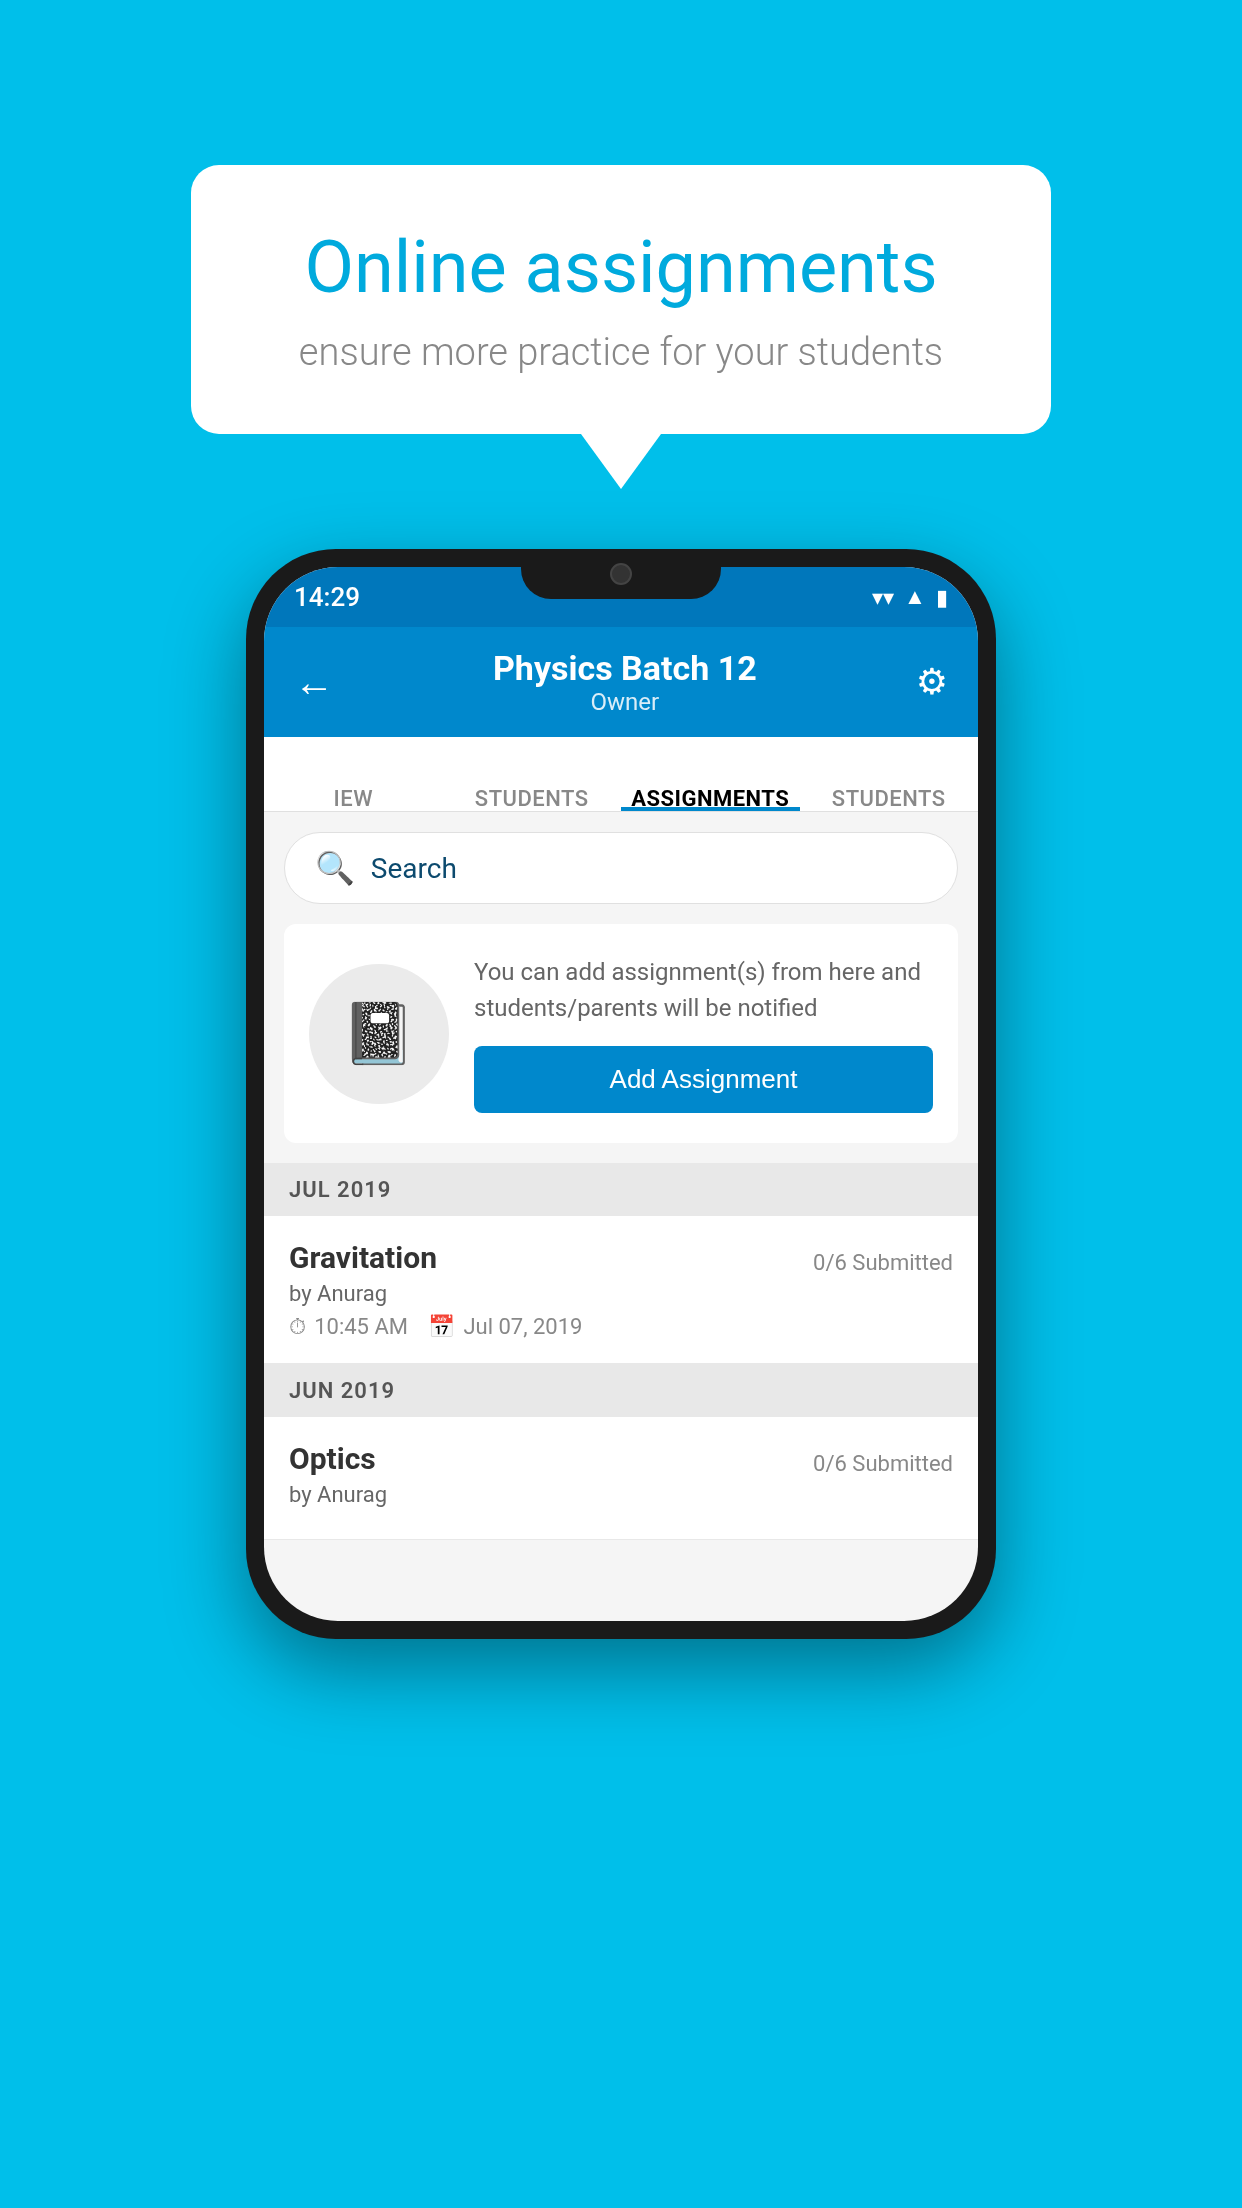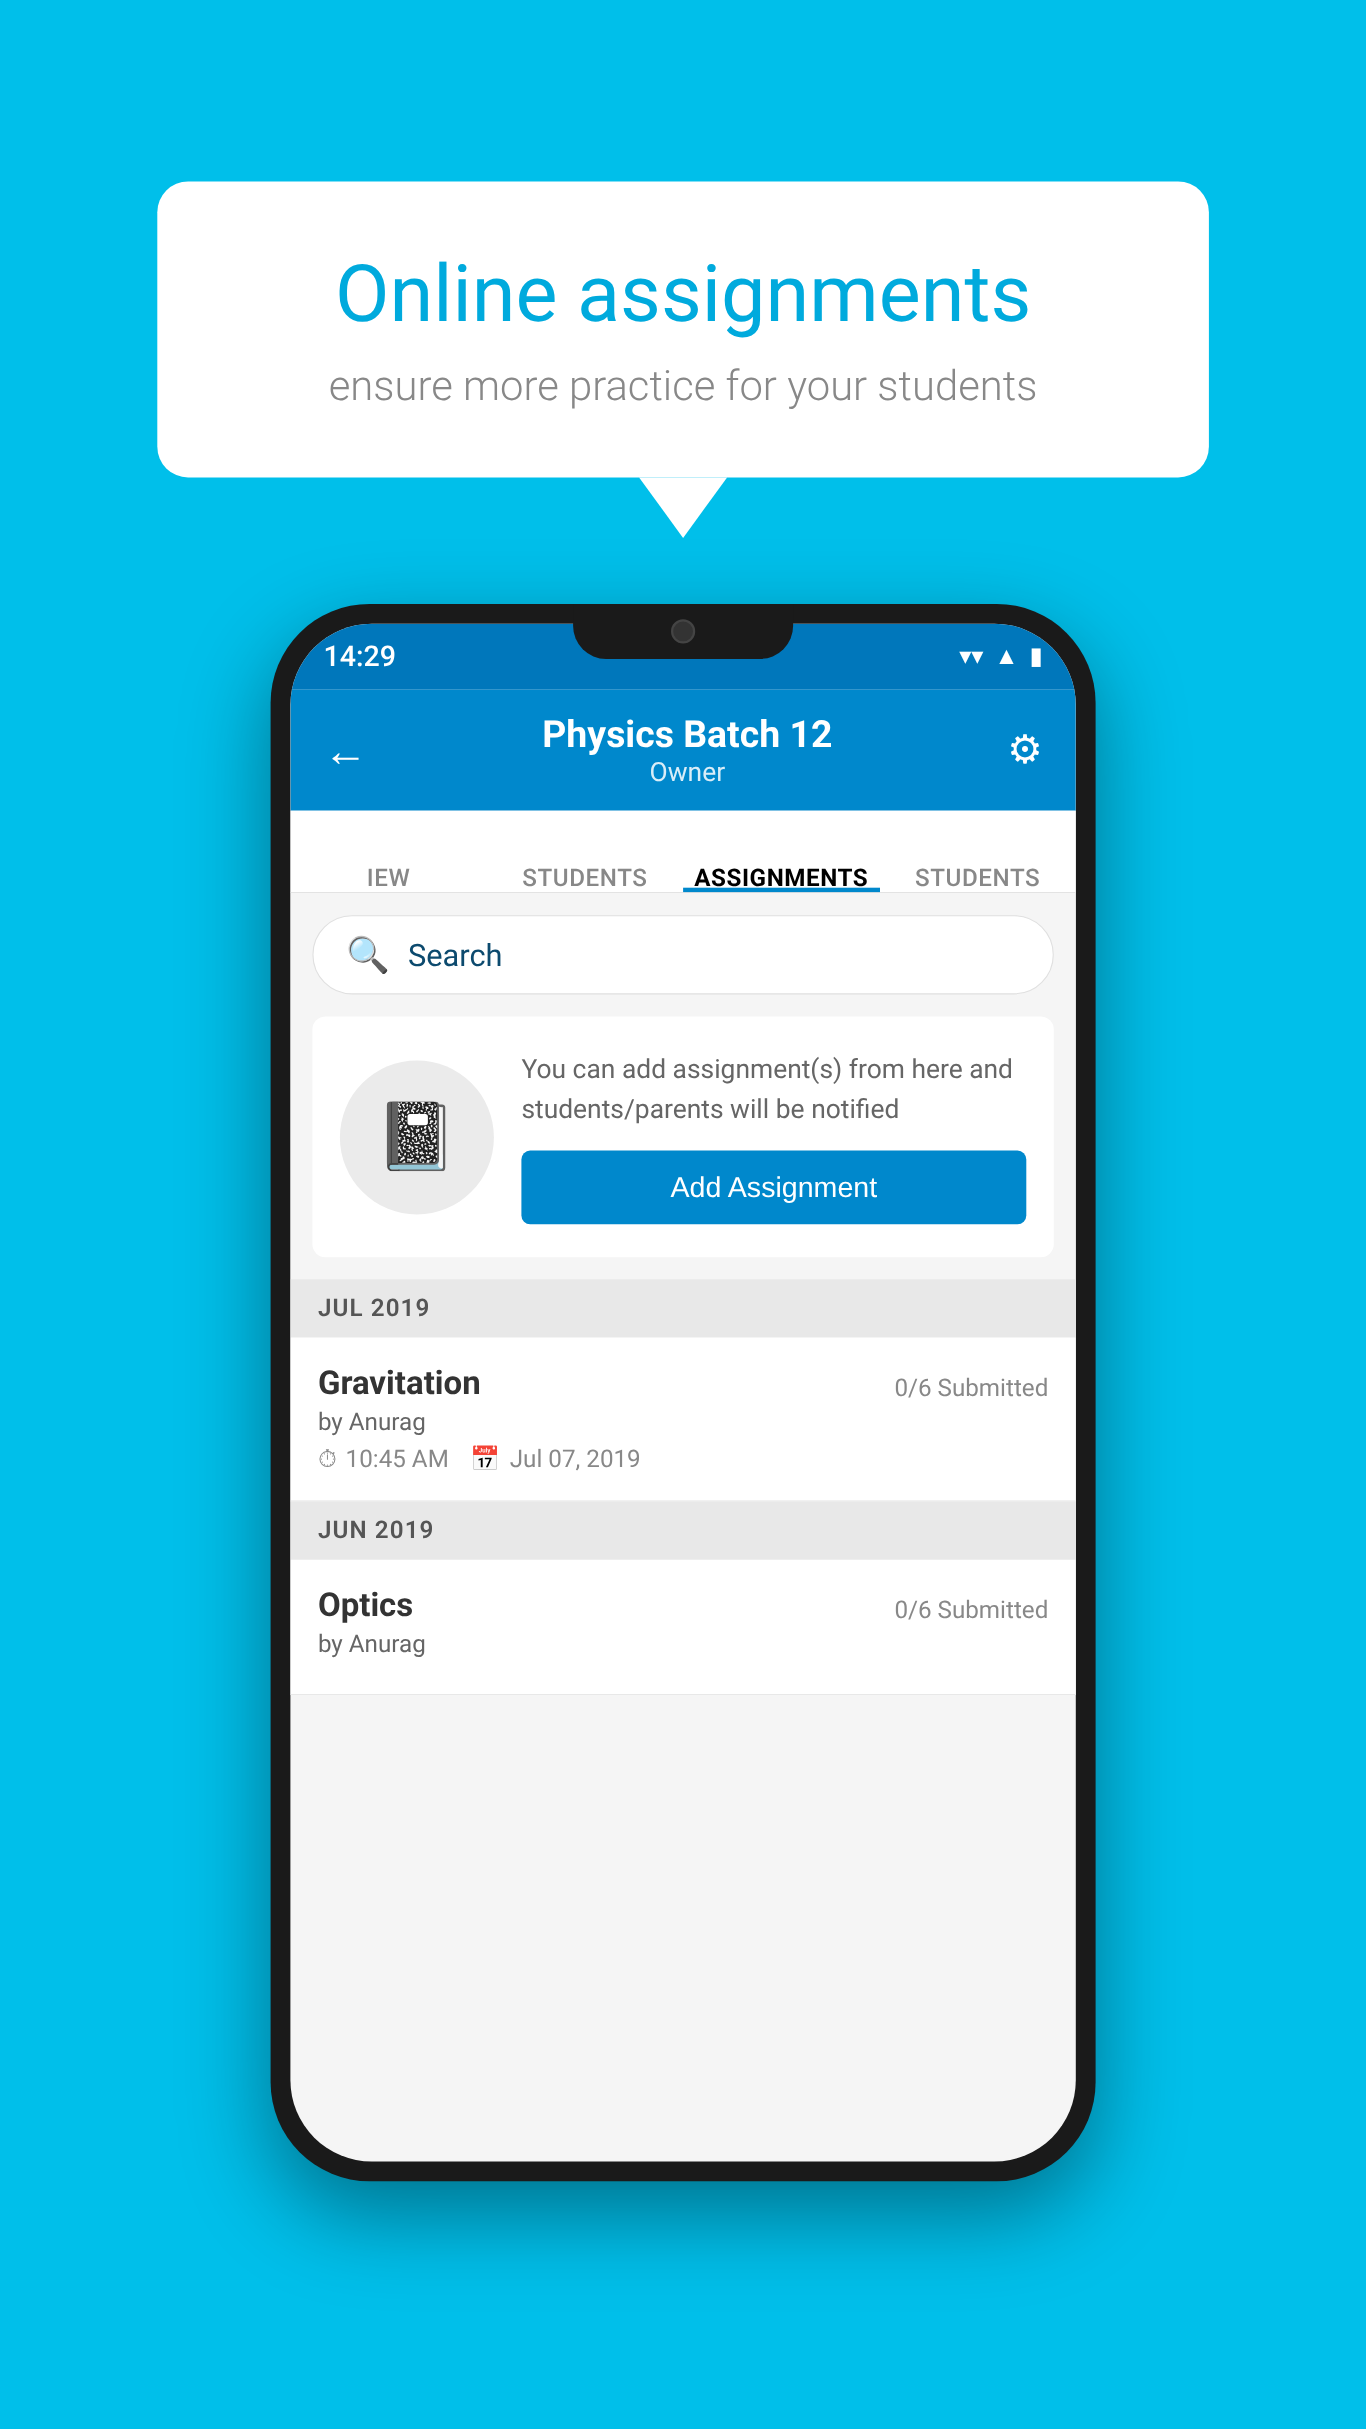--- a/index.html
+++ b/index.html
@@ -13,21 +13,21 @@
       flex-direction: column;
       align-items: center;
       position: relative;
       overflow: hidden;
     }
 
     
     .speech-bubble-container {
       margin-top: 165px;
       position: relative;
-      width: 956px;
+      width: 860px;
     }
 
     .speech-bubble {
       background: white;
       border-radius: 28px;
       padding: 60px 70px;
       text-align: center;
     }
 
     .speech-bubble-title {
@@ -50,21 +50,21 @@
       border-right: 40px solid transparent;
       border-top: 55px solid white;
       margin: 0 auto;
     }
 
     
     .phone-wrapper {
       margin-top: 60px;
       position: relative;
       width: 750px;
-      height: 1434px;
+      height: 1090px;
     }
 
     .phone-outer {
       position: absolute;
       top: 0; left: 0; right: 0; bottom: 0;
       background: #1a1a1a;
       border-radius: 90px;
       box-shadow: 0 30px 80px rgba(0,0,0,0.4);
     }
 

